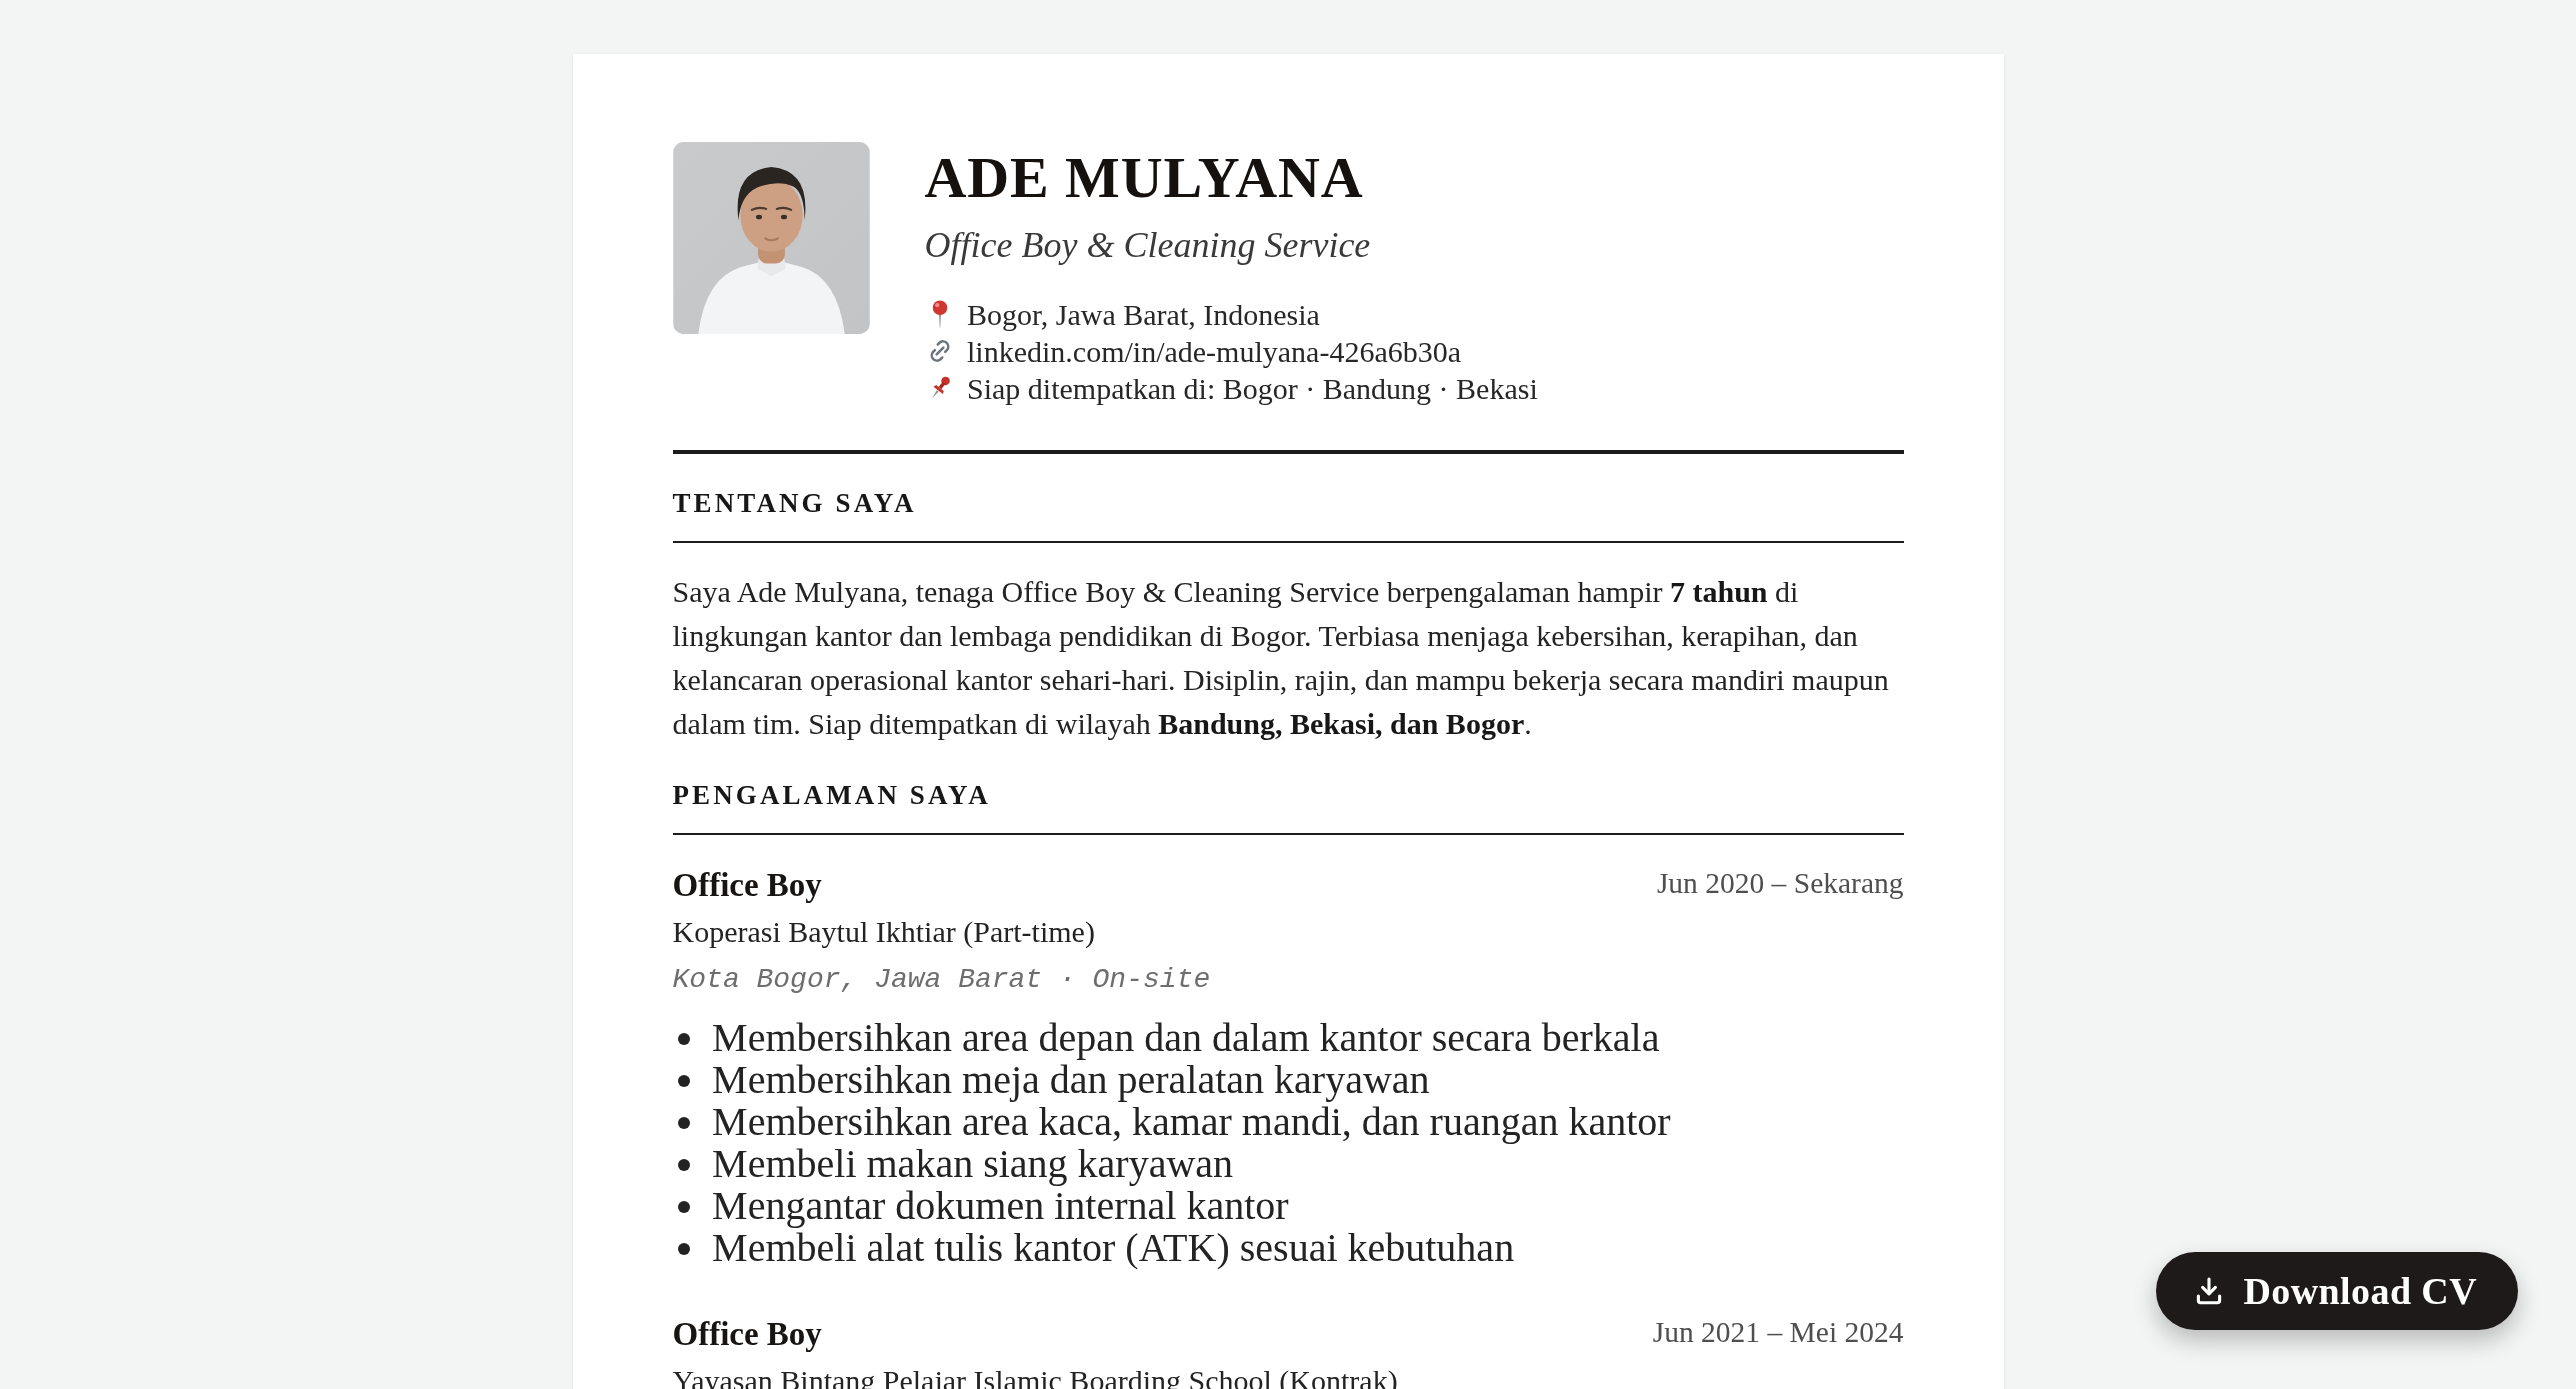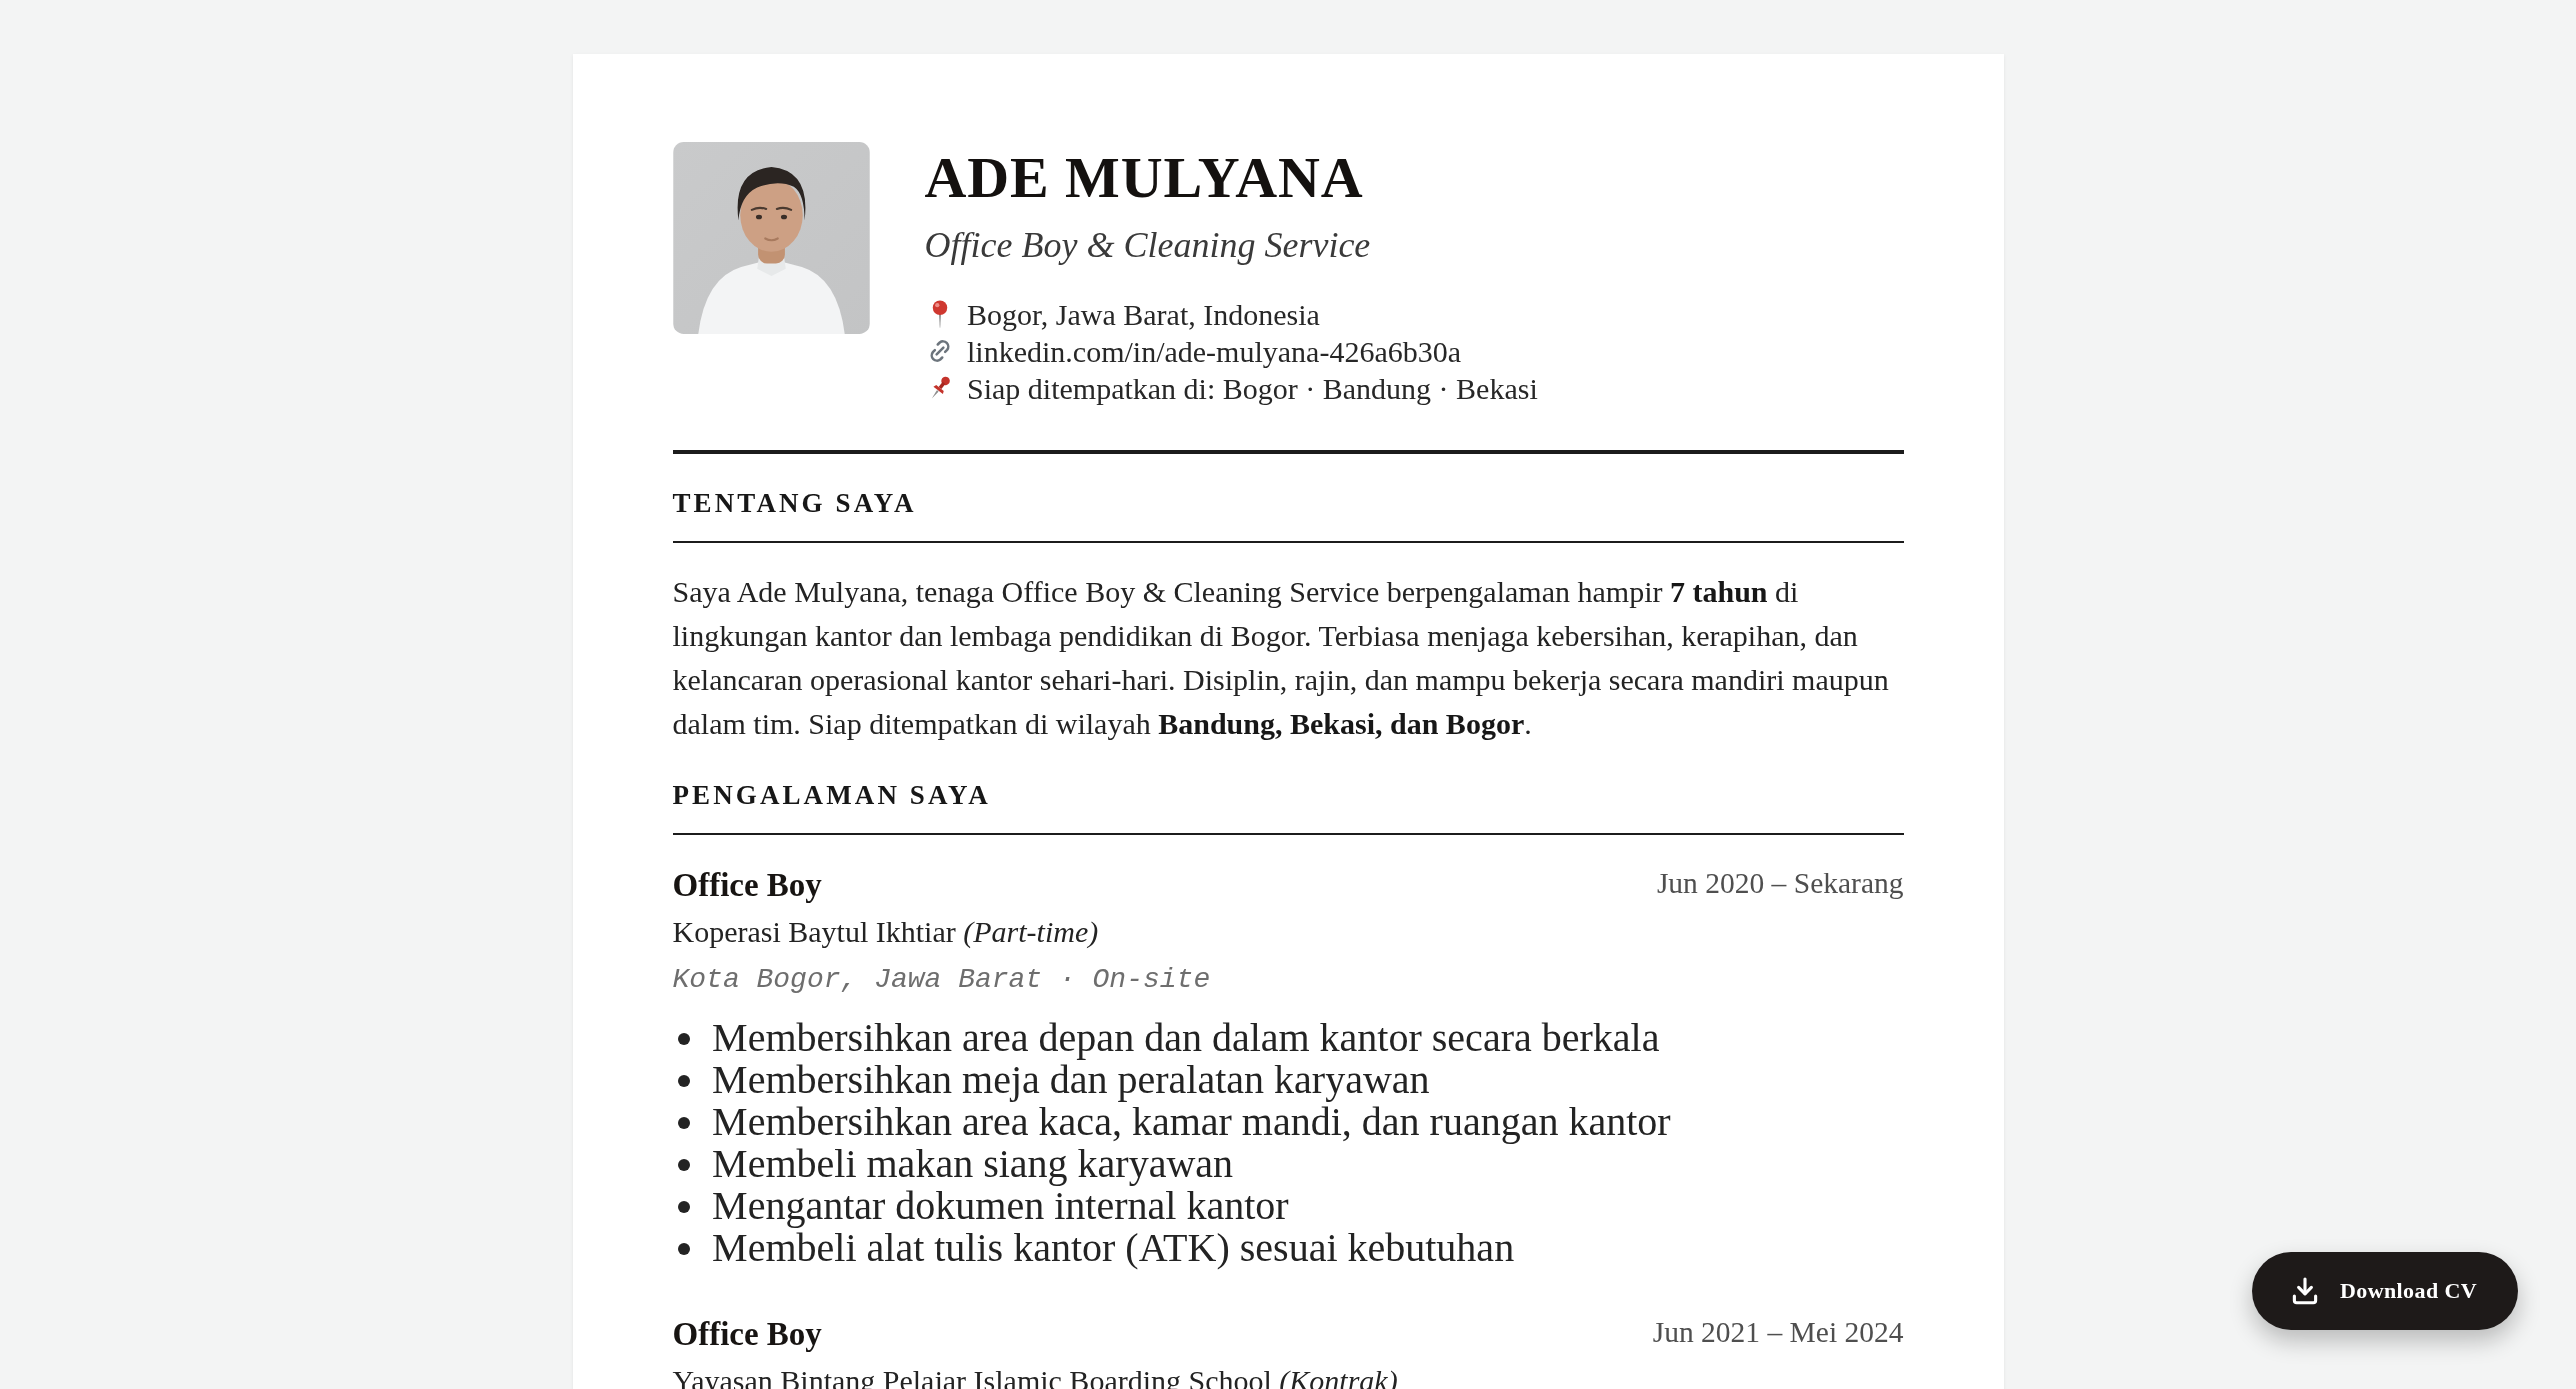--- a/index.html
+++ b/index.html
@@ -46,34 +46,34 @@
     margin:27px 0 0;font-size:30px;line-height:44px;color:#232323;
   }
   .about-text b{font-weight:700;color:#171717;}
   
   .job{margin-top:32px;}
   .job + .job{margin-top:47px;}
   .job-head{display:flex;justify-content:space-between;align-items:flex-start;}
   .job-title{margin:0;font-size:33px;font-weight:700;color:#171412;}
   .job-date{font-size:29.5px;color:#4f4f4f;white-space:nowrap;}
   .job-company{margin-top:11.6px;font-size:30px;color:#232323;}
-  .job-company .jtype{font-style:italic;}
+  .job-company .jtype{}
   .job-meta{margin-top:15px;font-size:28px;font-style:italic;color:#6e6e6e;font-family:Liberation Mono, monospace;}
   .job-bullets{margin:21.5px 0 0;padding:0 0 0 36px;}
   .job-bullets li{
     font-size:40px;line-height:42px;color:#232323;padding-left:3.6px;
   }
   
   .download-btn{
     position:fixed;right:58px;bottom:59px;
     height:78px;padding:0 41px 0 36px;border:none;border-radius:39px;
     background:#1e1a19;color:#ffffff;cursor:pointer;
     display:flex;align-items:center;gap:18px;
     font-family:"Liberation Serif","DejaVu Serif",serif;
-    font-size:22px;font-weight:700;letter-spacing:0.4px;
+    font-size:38px;font-weight:700;letter-spacing:0.4px;
     box-shadow:0 10.7px 23px rgba(0,0,0,0.24);
   }
   .download-btn svg{width:34px;height:34px;display:block;}
 </style>
 </head>
 <body>
 
 <div class="card">
 
   <div class="header">

